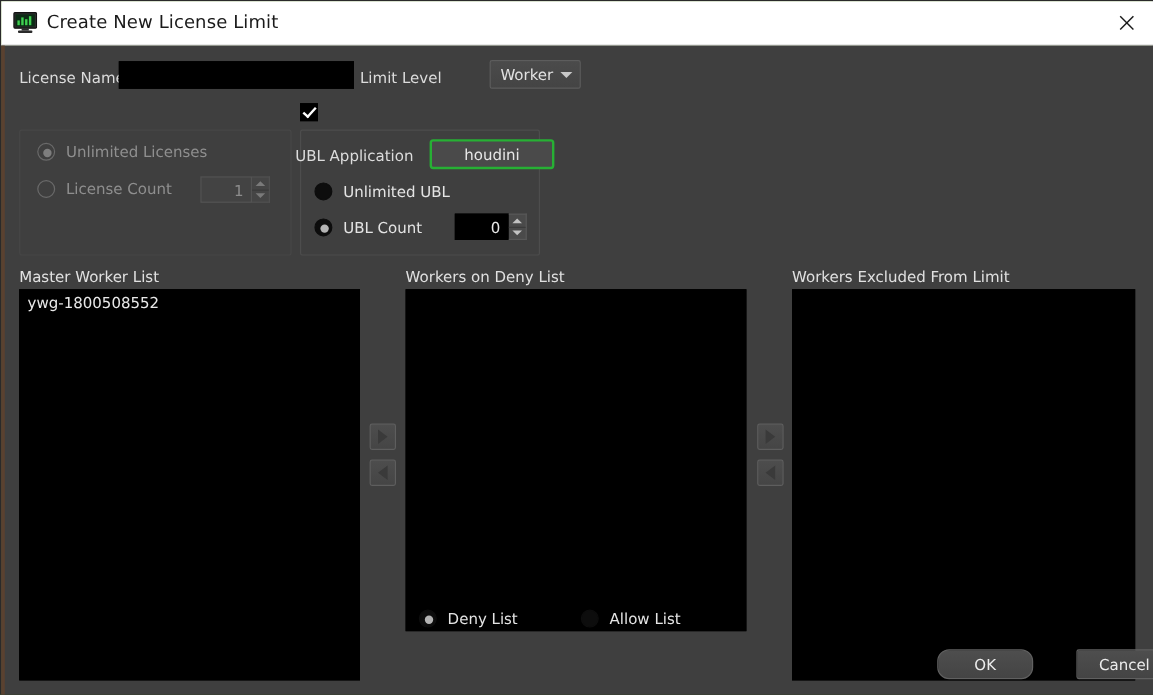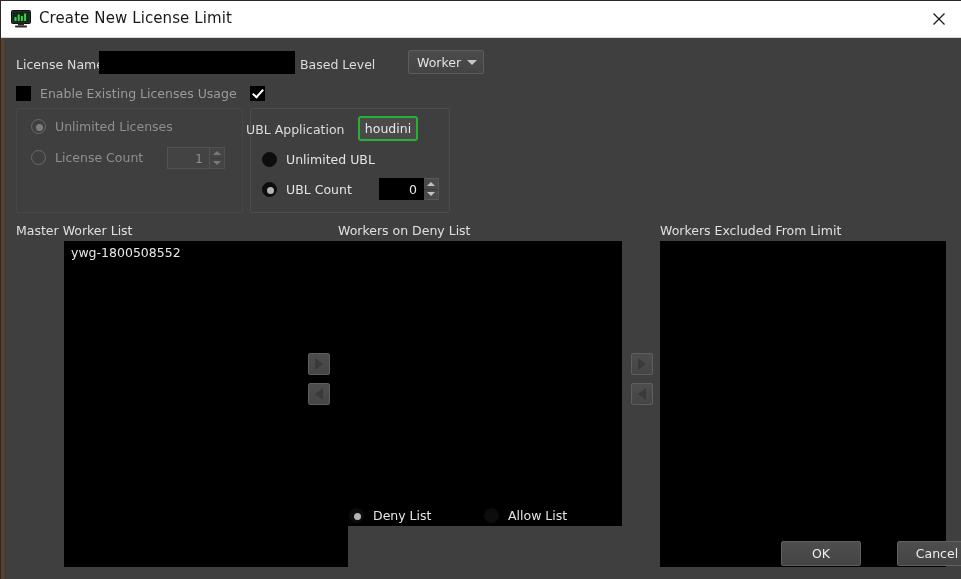--- a/index.html
+++ b/index.html
@@ -288,32 +288,28 @@
       </svg>
     </div>
   </div>
 
   <div id="body">
     <div id="left-accent"></div>
 
     <div class="lbl" style="left:15px; top:19px;">License Name</div>
     <input class="textinput" style="left: 98px; top: 13px; width: 196px; height: 23px;" value="">
 
-    <div class="lbl" style="left:299px; top:19px;">Based Level</div>
+    <div class="lbl" style="left:299px; top:19px;">Limit Level</div>
     <div class="combo" style="left:377px; top:12px; width:76px; height:24px;margin-left:30px;">
       <span class="combo-text">Worker</span>
       <span class="combo-arrow">
           <span class="tri-down"></span>
         </span>
     </div>
 
-    <div class="chk-row disabled" style="left:15px; top:48px;">
-      <span class="chk-box"></span>
-      <span class="chk-label">Enable Existing Licenses Usage</span>
-    </div>
 
     <div class="chk-row" style="left:249px; top:48px;">
       <span class="chk-box checked"></span>
     </div>
 
     <div class="groupbox dim" style="left:15px; top:70px; width:227px; height:105px;"></div>
 
     <div class="radio-row disabled" style="left:30px; top:81px;">
       <span class="radio-dot disabled sel"></span>
       <span class="radio-label">Unlimited Licenses</span>
@@ -332,21 +328,21 @@
           </div>
         <div>
             <span class="tri-down-s"></span>
           </div>
       </div>
     </div>
 
     <div class="groupbox" style="left:249px; top:70px; width:200px; height:105px;"></div>
 
     <div class="lbl" style="left:245px; top:84px;">UBL Application</div>
-    <div id="ubl-app-btn" style="left:357px; top:78px; width:60px; height:25px;">houdini</div>
+    <div id="ubl-app-btn" style="left:357px; top:78px; width:104px; height:25px;">houdini</div>
 
     <div class="radio-row" style="left:261px; top:114px;">
       <span class="radio-dot"></span>
       <span class="radio-label">Unlimited UBL</span>
     </div>
 
     <div class="radio-row" style="left:261px; top:144px;">
       <span class="radio-dot sel"></span>
       <span class="radio-label">UBL Count</span>
     </div>
@@ -357,21 +353,21 @@
         <div>
             <span class="tri-up-s"></span>
           </div>
         <div>
             <span class="tri-down-s"></span>
           </div>
       </div>
     </div>
 
     <div class="listhdr" style="left:15px; top:185px;">Master Worker List</div>
-    <div class="listbox" style="left:15px; top:203px; width:284px; height:326px;margin-left:48px;">
+    <div class="listbox" style="left:15px; top:203px; width:284px; height:326px;">
       <div class="item">ywg-1800508552</div>
     </div>
 
     <div class="listhdr" style="left:337px; top:185px;">Workers on Deny List</div>
     <div class="listbox" style="left:337px; top:203px; width:284px; height:285px;"></div>
 
     <div class="listhdr" style="left:659px; top:185px;">Workers Excluded From Limit</div>
     <div class="listbox" style="left:659px; top:203px; width:286px; height:326px;"></div>
 
     <div class="arrowbtn" style="left:307px; top:315px;">
@@ -390,17 +386,17 @@
 
     <div class="radio-row" style="left:348px; top:470px;">
       <span class="radio-dot sel"></span>
       <span class="radio-label">Deny List</span>
     </div>
     <div class="radio-row" style="left:483px; top:470px;">
       <span class="radio-dot"></span>
       <span class="radio-label">Allow List</span>
     </div>
 
-    <div class="dlgbtn" style="left:780px; top:503px; width:80px;">OK</div>
+    <div class="dlgbtn" style="left:780px; top:503px; width:80px;border-radius:10px;">OK</div>
     <div class="dlgbtn" style="left:896px; top:503px; width:80px;">Cancel</div>
 
   </div>
 </div>
 
 </body></html>

